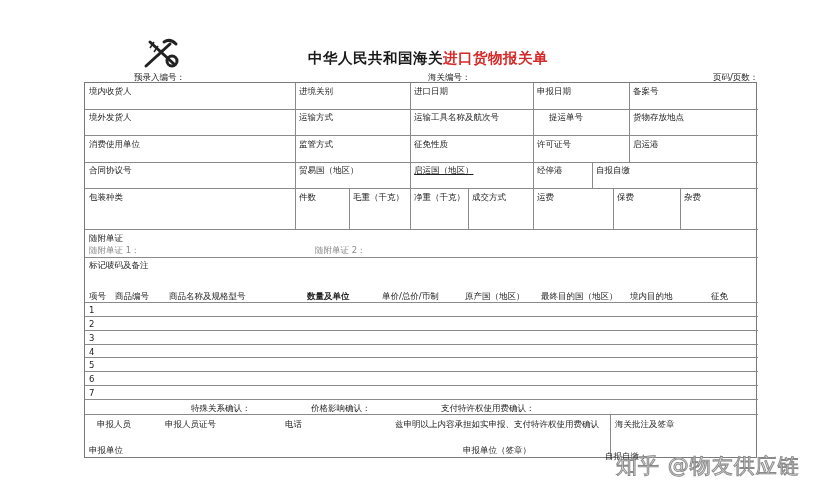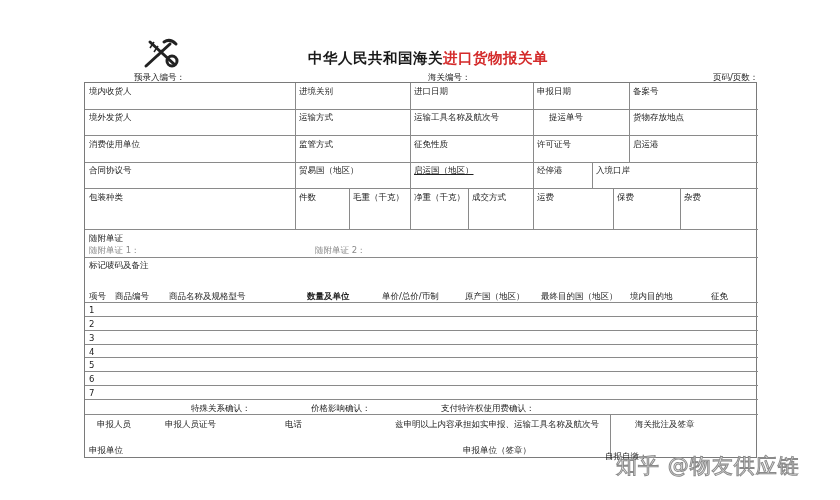--- a/index.html
+++ b/index.html
@@ -85,21 +85,21 @@
   <div class="lbl" style="left:4px;top:56px;">消费使用单位</div>
   <div class="lbl" style="left:214px;top:56px;">监管方式</div>
   <div class="lbl" style="left:329px;top:56px;">征免性质</div>
   <div class="lbl" style="left:452px;top:56px;">许可证号</div>
   <div class="lbl" style="left:548px;top:56px;text-align:right;">启运港</div>
 
   <div class="lbl" style="left:4px;top:82px;">合同协议号</div>
   <div class="lbl" style="left:214px;top:82px;">贸易国（地区）</div>
   <div class="lbl" style="left:329px;top:82px;text-decoration:underline;">启运国（地区）</div>
   <div class="lbl" style="left:452px;top:82px;">经停港</div>
-  <div class="lbl" style="left:511px;top:82px;">入境口岸</div>
+  <div class="lbl" style="left:511px;top:82px;">自报自缴</div>
 
   <div class="lbl" style="left:4px;top:109px;">包装种类</div>
   <div class="lbl" style="left:214px;top:109px;">件数</div>
   <div class="lbl" style="left:268px;top:109px;">毛重（千克）</div>
   <div class="lbl" style="left:329px;top:109px;">净重（千克）</div>
   <div class="lbl" style="left:387px;top:109px;">成交方式</div>
   <div class="lbl" style="left:452px;top:109px;">运费</div>
   <div class="lbl" style="left:532px;top:109px;">保费</div>
   <div class="lbl" style="left:599px;top:109px;">杂费</div>
 
@@ -128,19 +128,19 @@
   <div class="lbl" style="left:4px;top:305px;">7</div>
 
   <div class="lbl" style="left:106px;top:320px;">特殊关系确认：</div>
   <div class="lbl" style="left:226px;top:320px;">价格影响确认：</div>
   <div class="lbl" style="left:356px;top:320px;">支付特许权使用费确认：</div>
   <div class="lbl" style="left:520px;top:320px;margin-top:48px;">自报自缴：</div>
 
   <div class="lbl" style="left:4px;top:336px;margin-left:8px;">申报人员</div>
   <div class="lbl" style="left:80px;top:336px;">申报人员证号</div>
   <div class="lbl" style="left:200px;top:336px;">电话</div>
-  <div class="lbl" style="left:310px;top:336px;">兹申明以上内容承担如实申报、运输工具名称及航次号</div>
-  <div class="lbl" style="left:530px;top:336px;margin-left:20px;">海关批注及签章</div>
+  <div class="lbl" style="left:310px;top:336px;">兹申明以上内容承担如实申报、支付特许权使用费确认</div>
+  <div class="lbl" style="left:530px;top:336px;">海关批注及签章</div>
   <div class="lbl" style="left:4px;top:362px;">申报单位</div>
   <div class="lbl" style="left:378px;top:362px;">申报单位（签章）</div>
 </div>
 
 <div class="abs watermark">知乎 @物友供应链</div>
 
 </body></html>

